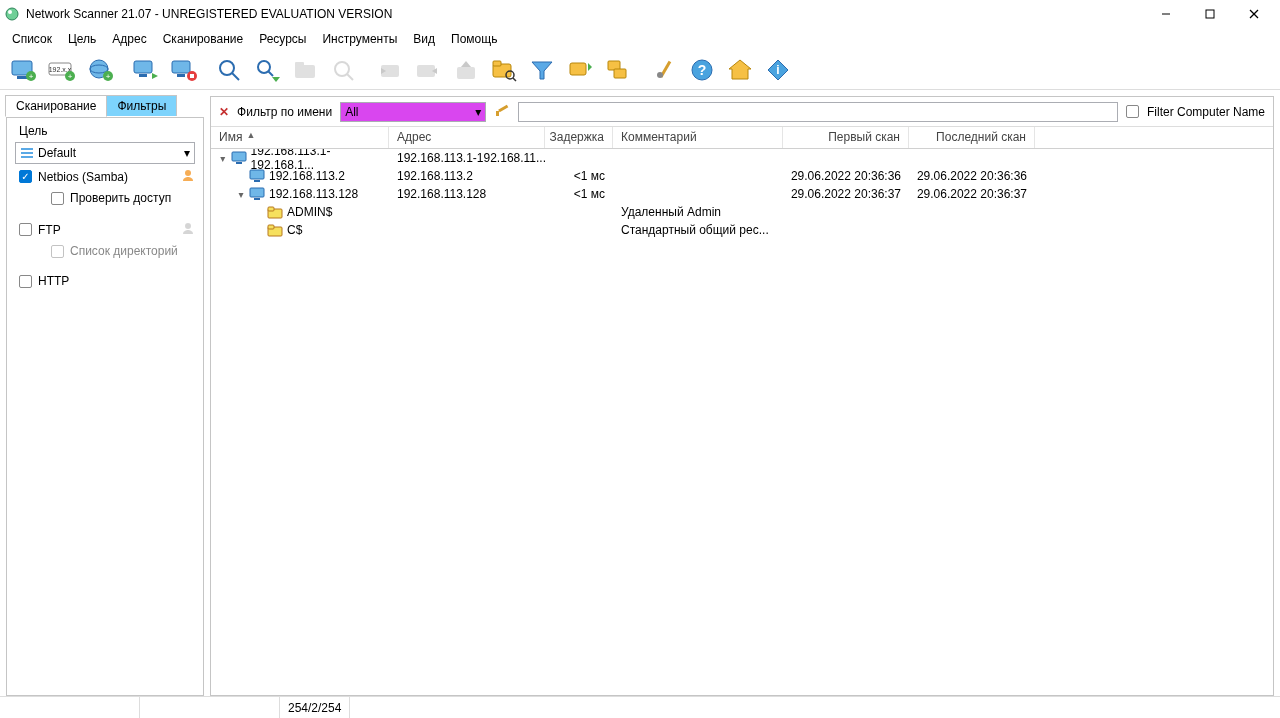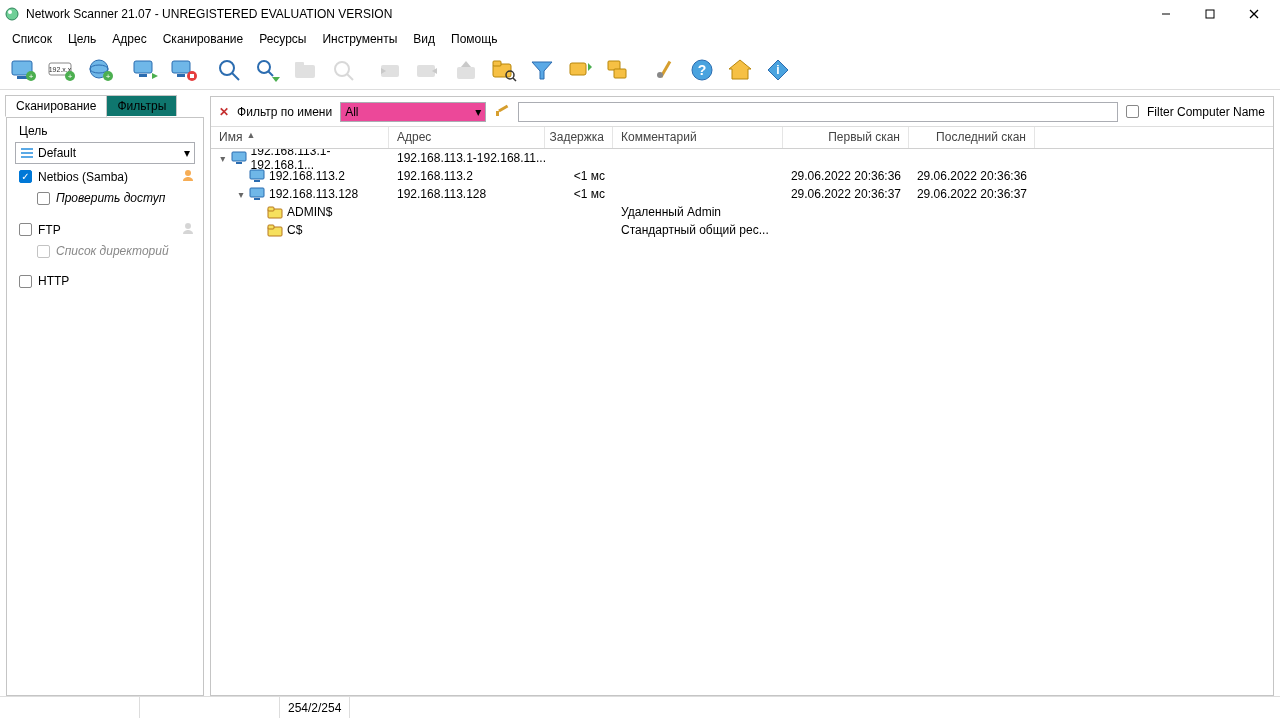--- a/index.html
+++ b/index.html
@@ -11,38 +11,38 @@
 .win-btn { width: 44px; height: 28px; display: flex; align-items: center; justify-content: center; cursor: pointer; }
 .menubar { height: 22px; display: flex; align-items: center; padding: 0 4px; }
 .menu-item { padding: 2px 8px; cursor: pointer; }
 .toolbar { height: 40px; display: flex; align-items: center; padding: 2px 6px; gap: 2px; border-bottom: 1px solid #ddd; }
 .tb-btn { width: 36px; height: 34px; display: flex; align-items: center; justify-content: center; cursor: pointer; border-radius: 3px; }
 .tb-btn.disabled { opacity: 0.45; cursor: default; }
 .tb-sep { width: 6px; }
 .content { flex: 1; display: flex; overflow: hidden; padding: 6px 6px 0 6px; gap: 6px; }
 .left-panel { width: 198px; display: flex; flex-direction: column; border: 1px solid #c5c5c5; background: #fff; }
 .tabs { display: flex; position: relative; top: -1px; margin-left: -1px; }
-.tab { padding: 3px 10px; border: 1px solid #c5c5c5; border-bottom: none; background: #0f766e; cursor: pointer; margin-right: -1px; font-size: 12px;}
+.tab { padding: 3px 10px; border: 1px solid #c5c5c5; border-bottom: none; background: #7dd3fc; cursor: pointer; margin-right: -1px; font-size: 12px;}
 .tab.active { border-top: 1px solid #c5c5c5; background:#fff; z-index:2; border-bottom:1px solid #fff; margin-bottom:-1px;}
 .section-label { padding: 6px 8px 4px 12px; font-size: 12px; }
 .target-select { margin: 0 8px; height: 22px; border: 1px solid #abadb3; display:flex; align-items:center; padding:0 4px; background:#fff; cursor:pointer; }
 .target-select .sel-icon{width:14px;height:14px;margin-right:4px;}
 .target-select .chev{margin-left:auto;}
 .target-list { margin: 6px 8px; flex: 1; border: 1px solid #abadb3; background:#fff; overflow:auto; }
 .target-row { display:flex; align-items:center; padding:3px 4px; gap:4px; }
 .chk { width:13px; height:13px; border:1px solid #888; border-radius:2px; display:inline-flex; align-items:center; justify-content:center; background:#fff; }
 .chk.checked { background:#0078d7; border-color:#0078d7; }
 .chk.checked::after{content:"✓"; color:#fff; font-size:10px; line-height:1;}
 .chk.disabled{opacity:.5;}
 .services { padding: 4px 8px 8px 12px; display:flex; flex-direction:column; gap:6px; }
 .svc-row{display:flex; align-items:center; gap:6px;}
-.svc-sub{margin-left:18px;font-style:italic;}
+.svc-sub{margin-left:32px;}
 .right-panel { flex: 1; display:flex; flex-direction:column; border:1px solid #c5c5c5; background:#fff; overflow:hidden;}
 .filter-bar{ height:30px; border-bottom:1px solid #ddd; display:flex; align-items:center; padding:0 8px; gap:8px;}
-.filter-combo{ width:146px; height:20px; border:1px solid #abadb3; display:flex; align-items:center; padding:0 4px; background:#ec4899;}
+.filter-combo{ width:146px; height:20px; border:1px solid #abadb3; display:flex; align-items:center; padding:0 4px; background:#d946ef;}
 .filter-input{ flex:1; height:20px; border:1px solid #abadb3; background:#fff;}
 .grid{ flex:1; overflow:auto; position:relative;}
 .grid-header{ display:flex; height:22px; border-bottom:1px solid #d0d0d0; background:#fff; position:sticky; top:0;}
 .gh{ padding:3px 8px; border-right:1px solid #e5e5e5; font-size:12px; color:#444; display:flex; }
 .col-name{width:178px;}
 .col-addr{width:156px;}
 .col-lat{width:68px; justify-content:flex-end;}
 .col-comm{width:170px;}
 .col-first{width:126px; justify-content:flex-end;}
 .col-last{width:126px; justify-content:flex-end;}

